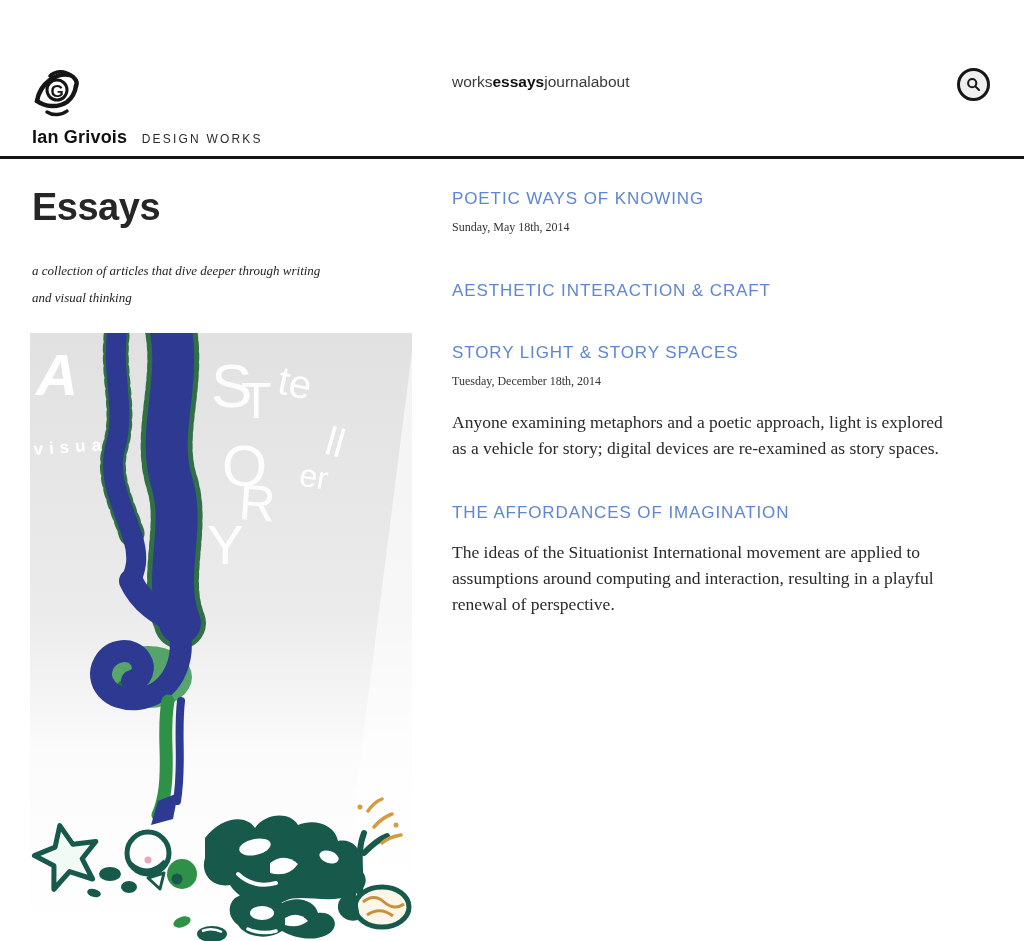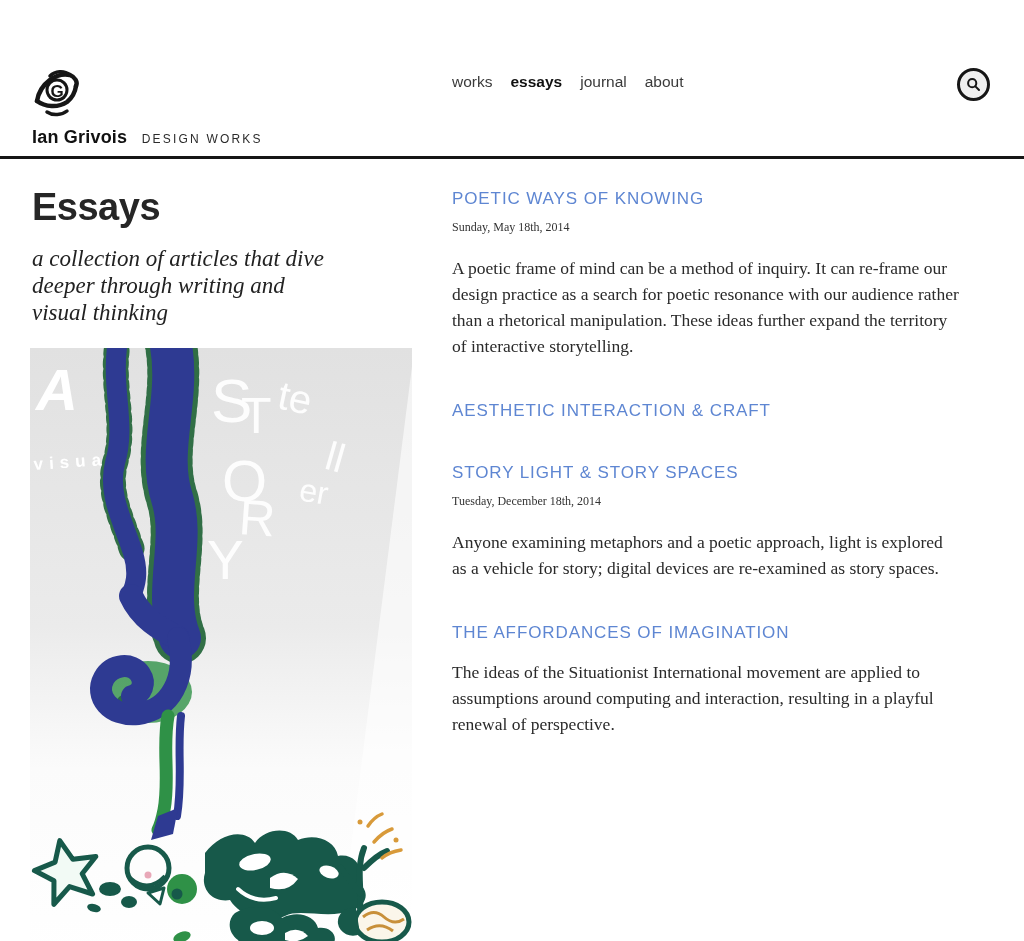--- a/index.html
+++ b/index.html
@@ -13,41 +13,41 @@
   .header {
     display:flex; align-items:flex-start;
     padding:68px 34px 0 32px; height:159px;
     border-bottom:3px solid #161616;
   }
   .brand { width:420px; cursor:pointer; }
   .brand-logo { display:block; width:48px; height:50px; }
   .brand-line { margin-top:9px; white-space:nowrap; }
   .brand-name { font-size:18px; font-weight:bold; color:#111; letter-spacing:.2px; }
   .brand-tagline { font-size:12px; letter-spacing:2.2px; color:#2b2b2b; margin-left:10px; }
-  .nav { display:flex; column-gap:18px; padding-top:5px; font-size:15.5px; }
+  .nav { display:flex; padding-top:5px; font-size:15.5px; }
   .nav-item { color:#3a3a3a; cursor:pointer; }
   .nav-item.active { font-weight:bold; color:#111; }
   .search-btn {
     margin-left:auto; margin-top:0px;
     width:33px; height:33px; border-radius:50%;
     background:#efefef; border:3.5px solid #161616;
     display:flex; align-items:center; justify-content:center; cursor:pointer;
   }
   
   .main { display:flex; padding:0 34px 0 32px; }
   .col-left { width:380px; flex:none; }
   .col-right { width:508px; flex:none; margin-left:40px; padding-top:30px; }
   .page-title {
     margin-top:27px; font-size:38px; font-weight:900; letter-spacing:-.5px;
     color:#262626; font-family:"Liberation Sans", sans-serif;
   }
   .page-subtitle {
-    margin-top:16px; width:306px;
+    margin-top:28px; width:306px;
     font-family:"Liberation Serif", serif; font-style:italic;
-    font-size:23px; line-height:27px; color:#222;
+    font-size:13px; line-height:27px; color:#222;
   }
   .illustration { display:block; margin:22px 0 0 -2px; width:382px; height:619px; }
   
   .essay { margin-bottom:42px; }
   .essay-title {
     display:inline-block; font-size:17px; letter-spacing:.9px; line-height:20px;
     color:#5e86d2; text-transform:uppercase; cursor:pointer; text-decoration:none;
   }
   .essay-date {
     margin-top:6px; font-family:"Liberation Serif", serif; 
@@ -188,21 +188,20 @@
           <ellipse cx="64" cy="560" rx="7" ry="4" fill="#17594a" transform="rotate(15 64 560)"></ellipse>
         </g>
       </svg>
     </div>
 
     <div class="col-right">
 
       <article class="essay">
         <a class="essay-title">POETIC WAYS OF KNOWING</a>
         <div class="essay-date">Sunday, May 18th, 2014</div>
-        <p class="essay-excerpt">A poetic frame of mind can be a method of inquiry. It can re-frame our design practice as a search for poetic resonance with our audience rather than a rhetorical manipulation. These ideas further expand the territory of interactive storytelling.</p>
       </article>
 
       <article class="essay">
         <a class="essay-title">AESTHETIC INTERACTION &amp; CRAFT</a>
       </article>
 
       <article class="essay">
         <a class="essay-title">STORY LIGHT &amp; STORY SPACES</a>
         <div class="essay-date">Tuesday, December 18th, 2014</div>
         <p class="essay-excerpt">Anyone examining metaphors and a poetic approach, light is explored as a vehicle for story; digital devices are re-examined as story spaces.</p>

